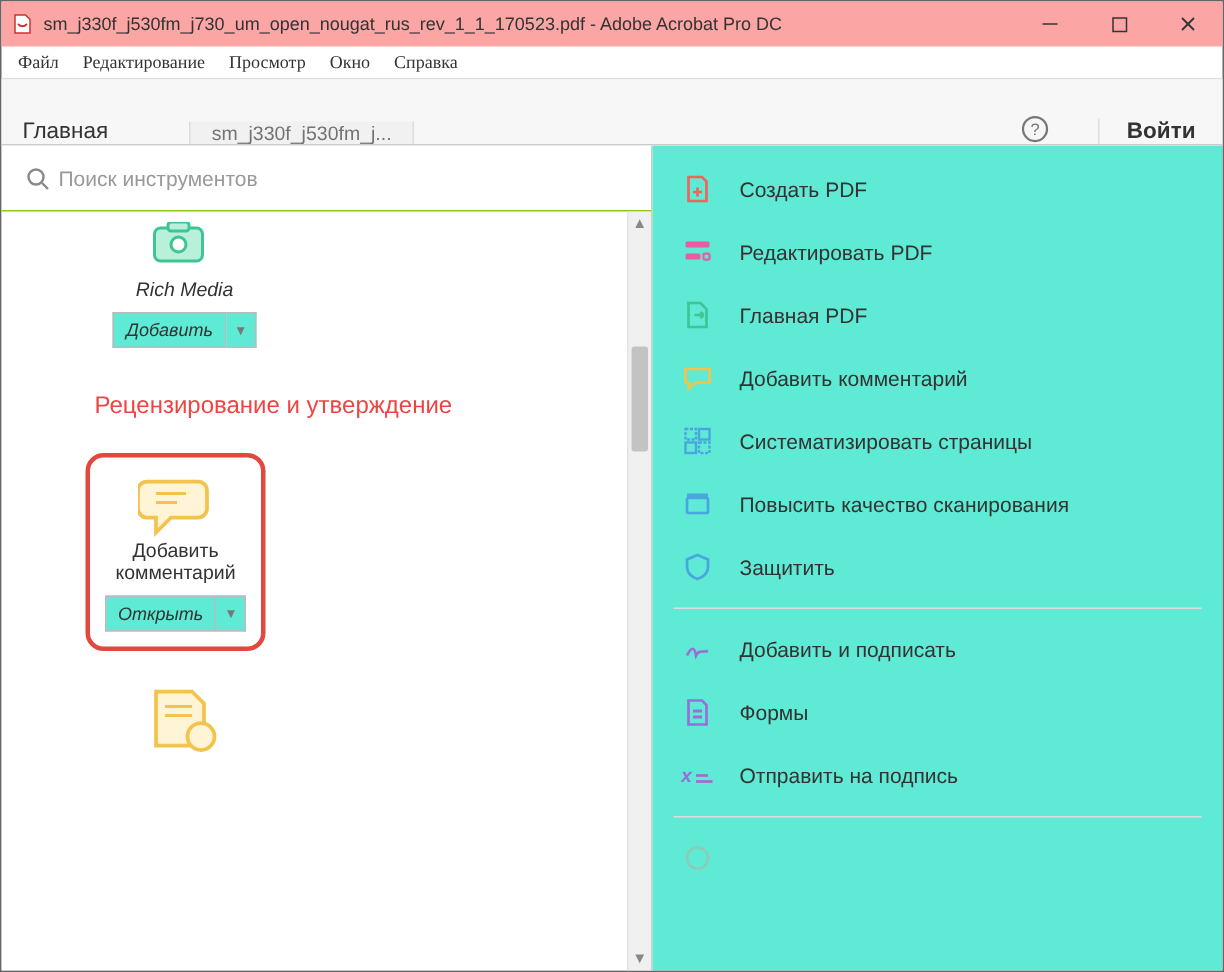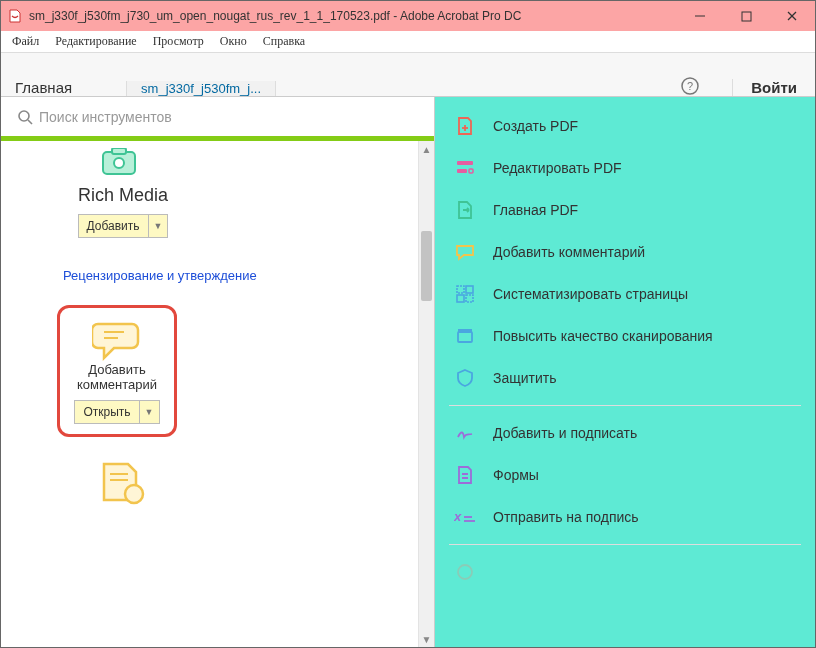--- a/index.html
+++ b/index.html
@@ -16,45 +16,45 @@
 
 .menubar { height: 22px; display: flex; align-items: center; gap: 2px; padding: 0 4px; border-bottom: 1px solid #ddd; }
 .menu-item { padding: 2px 7px; font-size: 12px; cursor: pointer; font-family: Liberation Serif, serif; }
 
 
 .toolbar { height: 44px; display: flex; align-items: flex-end; border-bottom: 1px solid #ccc; background: #f7f7f7; }
 .main-tab { padding: 0 14px; display: flex; align-items: center; font-size: 15px; cursor: pointer; position: relative; }
 .main-tab.active { font-weight: 600; }
 .main-tab.active::after { content: ""; position: absolute; left: 0; right: 0; bottom: 0; height: 4px; background: #444; }
 .doc-tabs { flex: 1; display: flex; align-items: stretch; padding-left: 40px; }
-.doc-tab { padding: 0 14px; display: flex; align-items: center; font-size: 13px; color: #0369a1; border-left: 1px solid #ddd; border-right: 1px solid #ddd; background: #f1f1f1; max-width: 160px; white-space: nowrap; overflow: hidden; text-overflow: ellipsis; }
+.doc-tab { padding: 0 14px; display: flex; align-items: center; font-size: 13px; color: #737373; border-left: 1px solid #ddd; border-right: 1px solid #ddd; background: #f1f1f1; max-width: 160px; white-space: nowrap; overflow: hidden; text-overflow: ellipsis; }
 .help-btn { width: 44px; display: flex; align-items: center; justify-content: center; font-size: 18px; color: #555; cursor: pointer; }
 .login-btn { padding: 0 18px; display: flex; align-items: center; font-size: 15px; font-weight: 600; cursor: pointer; border-left: 1px solid #ddd; margin-left: 20px; }
 
 
 .content { flex: 1; display: flex; overflow: hidden; }
 .left-pane { width: 434px; border-right: 1px solid #ccc; display: flex; flex-direction: column; background: #fff; }
 .right-pane { flex: 1; background: #5eead4; overflow: auto; padding: 8px 0; }
 
 
-.search-row { height: 44px; display: flex; align-items: center; border-bottom: 5px solid #84cc16; padding: 0 10px; }
+.search-row { height: 44px; display: flex; align-items: center; border-bottom: 1px solid #84cc16; padding: 0 10px; }
 .search-icon { width: 28px; display: flex; justify-content: center; color: #777; }
 .search-input { flex: 1; border: none; outline: none; font-size: 14px; color: #333; background: transparent; }
 .search-input::placeholder { color: #999; }
 
 
 .tools-scroll { flex: 1; overflow: auto; position: relative; padding-bottom: 20px; }
 .tool-tile { width: 120px; display: flex; flex-direction: column; align-items: center; text-align: center; margin: 0 0 18px 62px; }
 .tool-tile .tile-icon { width: 54px; height: 42px; display: flex; align-items: center; justify-content: center; }
-.tool-tile .tile-label { font-size: 18px; color: #333; margin-top: 2px; }
+.tool-tile .tile-label { font-size: 13px; color: #333; margin-top: 2px; font-style: italic; }
 .tile-btn-row { display: flex; margin-top: 8px; }
-.tile-btn { height: 24px; border: 1px solid #bbb; background: #fef9c3; font-size: 12px; padding: 0 8px; display: flex; align-items: center; cursor: pointer; }
+.tile-btn { height: 24px; border: 1px solid #bbb; background: #5eead4; font-size: 12px; padding: 0 8px; display: flex; align-items: center; cursor: pointer; font-style: italic; }
 .tile-btn.caret { padding: 0 5px; border-left: none; color: #777; font-size: 9px; }
 
-.section-header { font-size: 13px; color: #1d4ed8; margin: 30px 0 22px 62px; }
+.section-header { font-size: 16px; color: #ef4444; margin: 30px 0 22px 62px; }
 
 .highlight-box { border: 3px solid #e2483d; border-radius: 12px; width: 120px; margin-left: 56px; padding: 10px 4px; display: flex; flex-direction: column; align-items: center; text-align: center; }
 
 
 .left-scrollbar { position: absolute; right: 0; top: 0; width: 16px; height: 100%; background: #f0f0f0; border-left: 1px solid #e3e3e3; }
 .left-scrollbar .thumb { position: absolute; left: 2px; right: 2px; top: 90px; height: 70px; background: #c3c3c3; border-radius: 2px; }
 .left-scrollbar .arrow { position: absolute; left: 0; right: 0; height: 16px; display: flex; align-items: center; justify-content: center; color: #888; font-size: 10px; }
 
 
 .right-item { display: flex; align-items: center; height: 42px; padding: 0 18px; cursor: pointer; }

